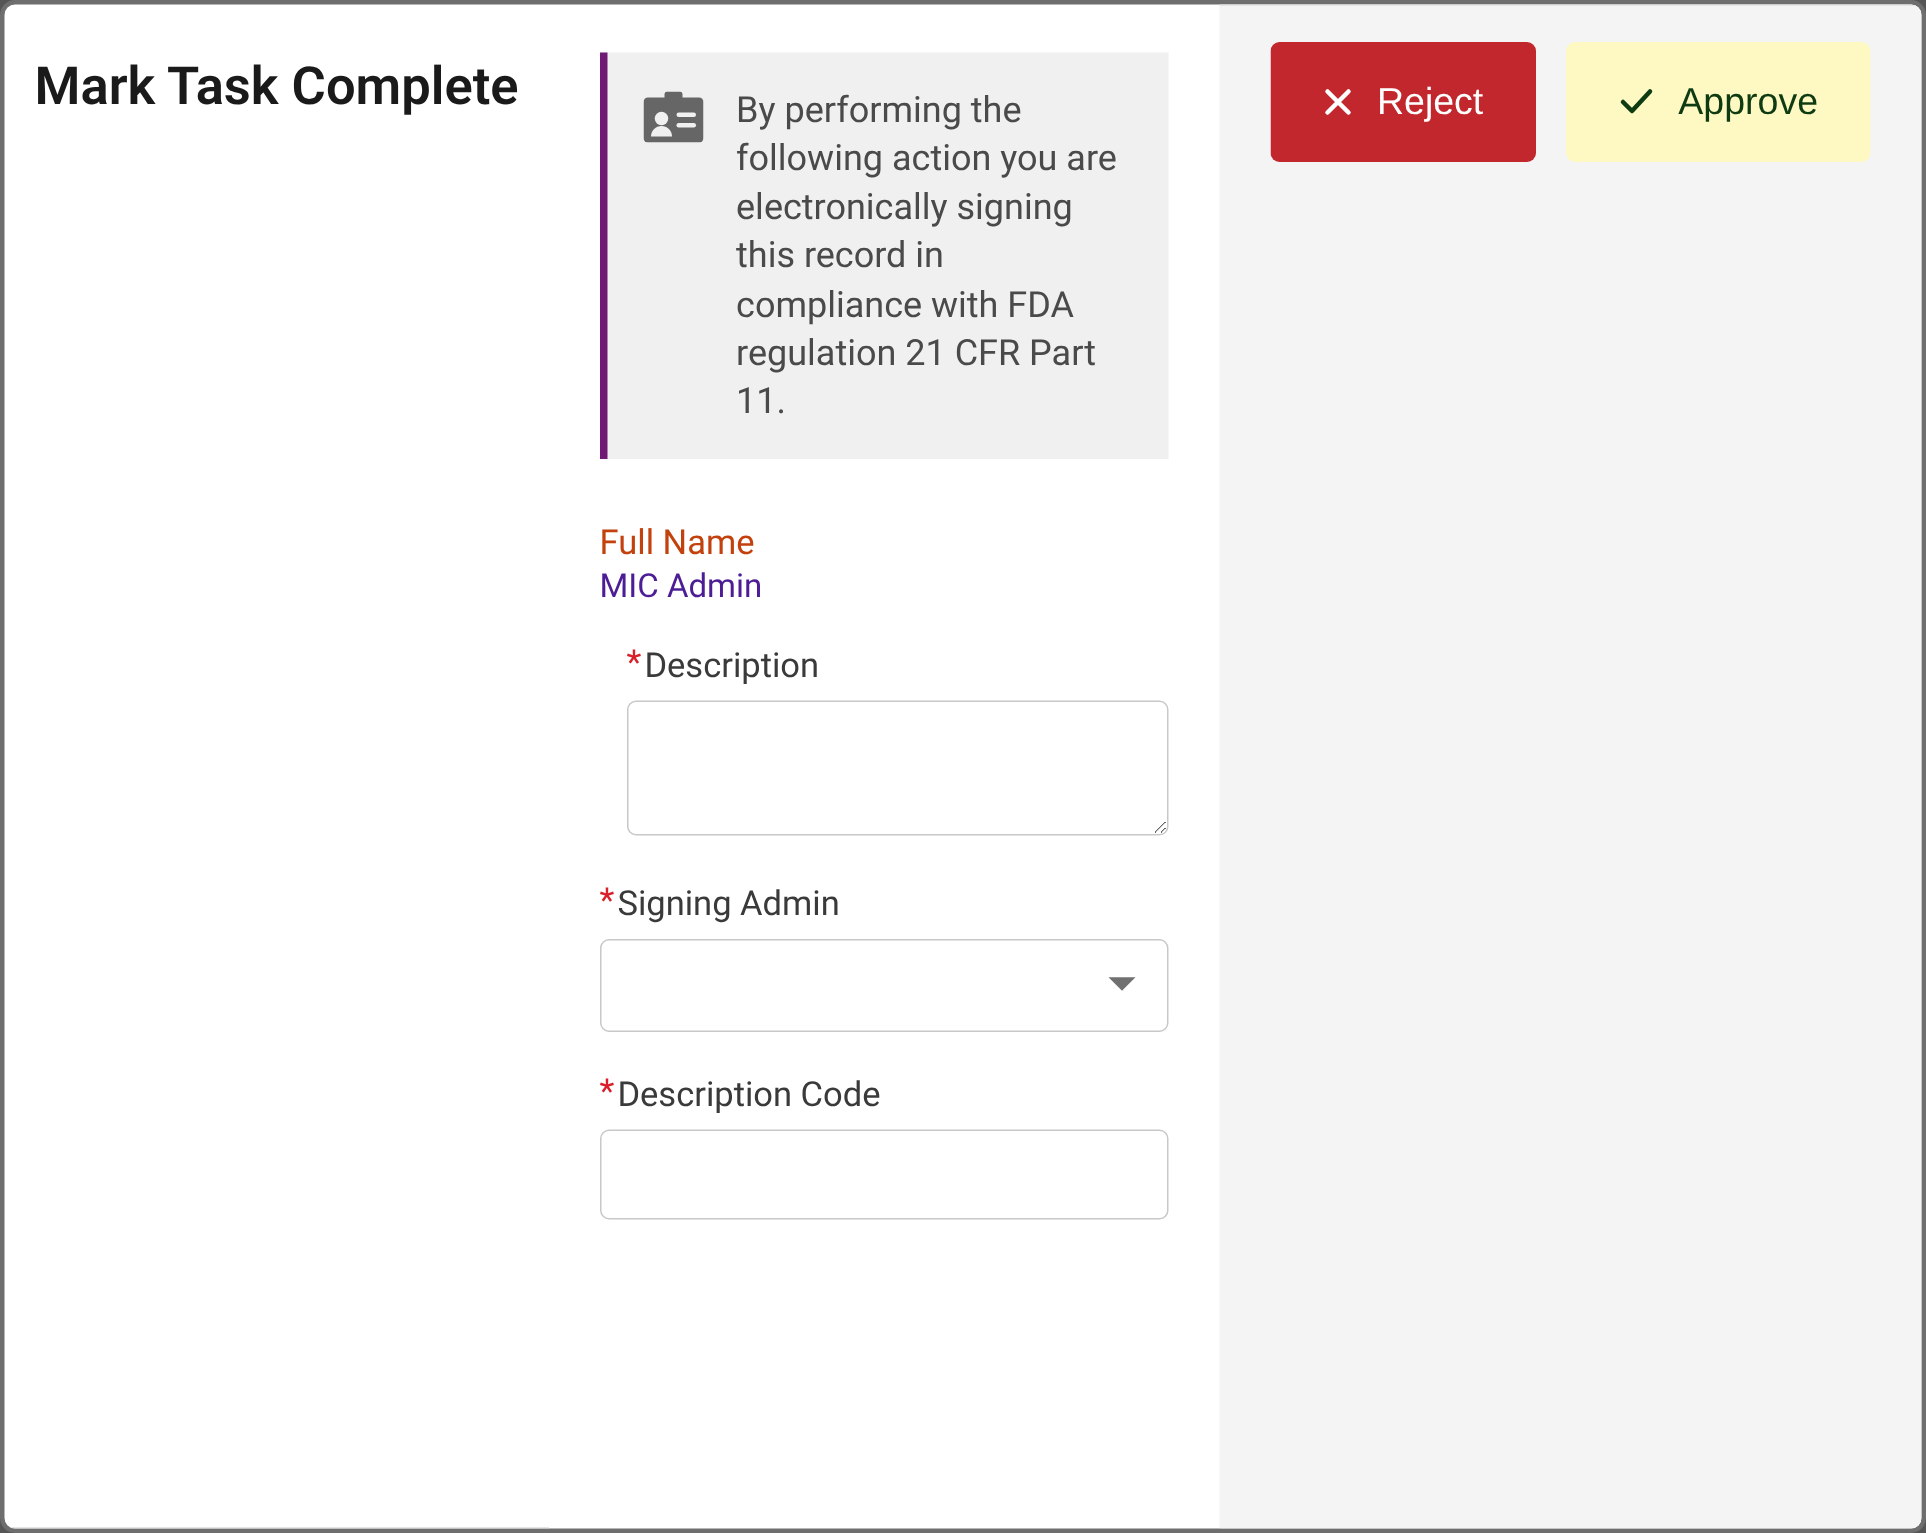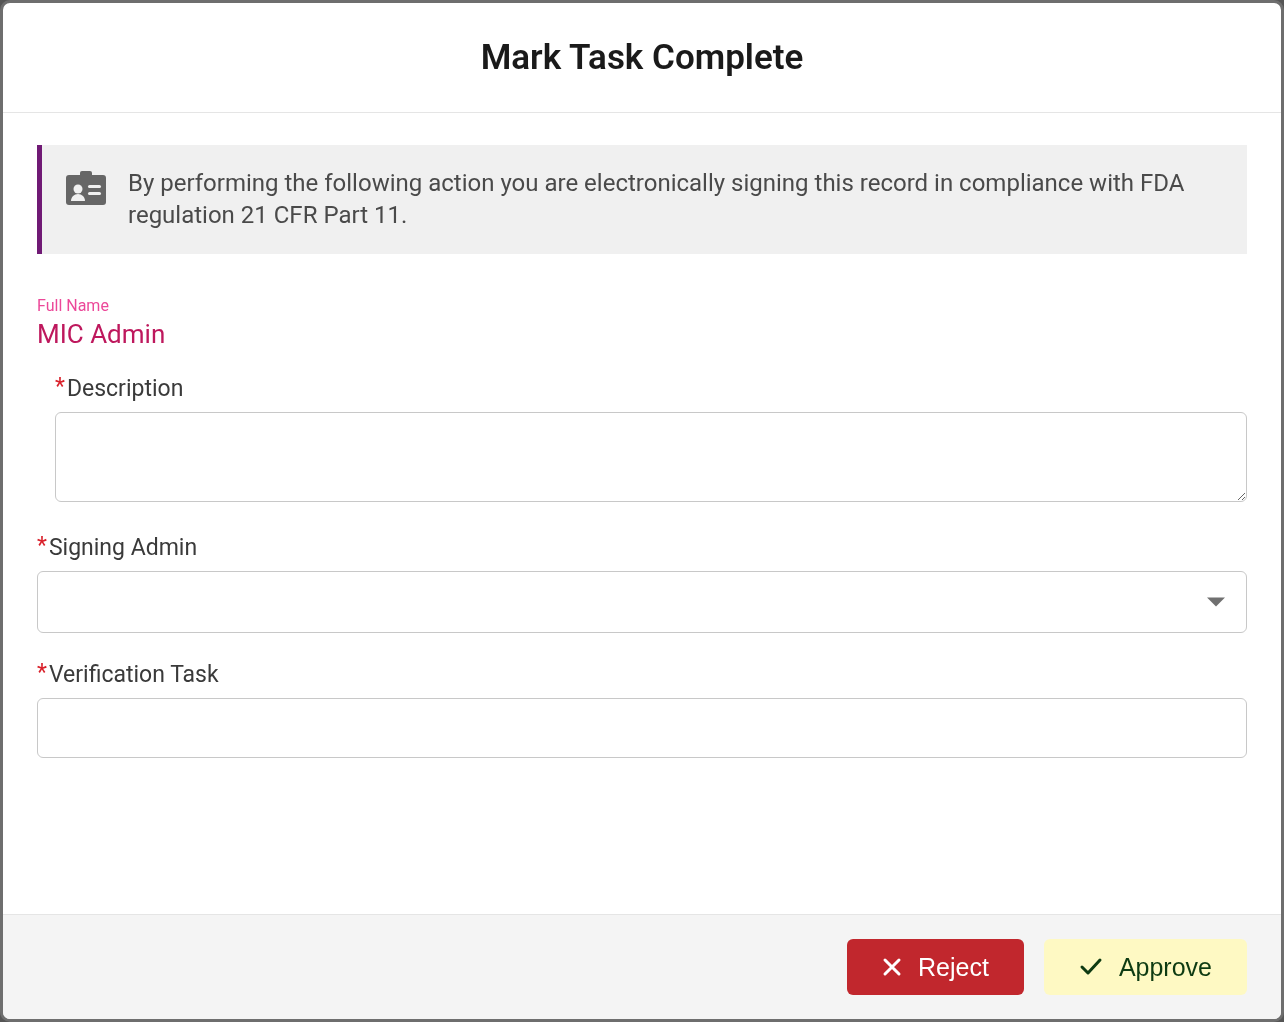--- a/index.html
+++ b/index.html
@@ -6,21 +6,20 @@
     html, body { width: 1284px; height: 1022px; font-family: -apple-system, BlinkMacSystemFont, "Segoe UI", Roboto, Helvetica, Arial, sans-serif; background: #555; }
     .modal {
       position: absolute;
       inset: 0;
       width: 1284px;
       height: 1022px;
       background: #fff;
       border: 3px solid #6e6e6e;
       border-radius: 10px;
       display: flex;
-      flex-direction: column;
       overflow: hidden;
     }
     .modal-header {
       padding: 34px 20px 34px;
       text-align: center;
       border-bottom: 1px solid #e5e5e5;
     }
     .modal-header h1 {
       font-size: 35px;
       font-weight: 600;
@@ -43,27 +42,27 @@
     .notice .icon-box {
       flex: 0 0 auto;
       margin-top: 4px;
     }
     .notice-text {
       font-size: 24px;
       line-height: 1.35;
       color: #4a4a4a;
     }
     .label {
-      font-size: 16px;
-      color: #ec4899;
+      font-size: 23px;
+      color: #c2410c;
       margin-bottom: 4px;
     }
     .value {
-      font-size: 26px;
-      color: #be185d;
+      font-size: 22px;
+      color: #4c1d95;
       margin-bottom: 26px;
     }
     .form-group { margin-bottom: 28px; }
     .form-group .field-label {
       font-size: 23px;
       color: #3a3a3a;
       margin-bottom: 10px;
       display: block;
     }
     .form-group .indent { padding-left: 18px; }
@@ -104,21 +103,21 @@
     }
     .btn {
       display: inline-flex;
       align-items: center;
       justify-content: center;
       gap: 16px;
       font-size: 25px;
       font-weight: 500;
       border-radius: 6px;
       padding: 15px 34px;
-      height: 56px;
+      height: 80px;
       cursor: pointer;
       border: 1px solid transparent;
     }
     .btn-reject { background: #c1272d; color: #fff; }
     .btn-approve { background: #fef9c3; color: #0e3b12; }
     .btn svg { display: block; }
   </style>
 </head>
 <body>
 
@@ -165,21 +164,21 @@
         <span class="chev">
           <svg width="20" height="14" viewBox="0 0 20 14">
               <path d="M1 2l9 9 9-9" fill="#707070"></path>
             </svg>
         </span>
       </div>
     </div>
 
     <div class="form-group">
       <label class="field-label">
-        <span class="req">*</span><span>Verification Task</span>
+        <span class="req">*</span><span>Description Code</span>
       </label>
       <input type="text" class="input" value="" style="">
     </div>
 
   </div>
 
   <div class="modal-footer">
     <button class="btn btn-reject">
       <span>
         <svg width="20" height="20" viewBox="0 0 20 20">

